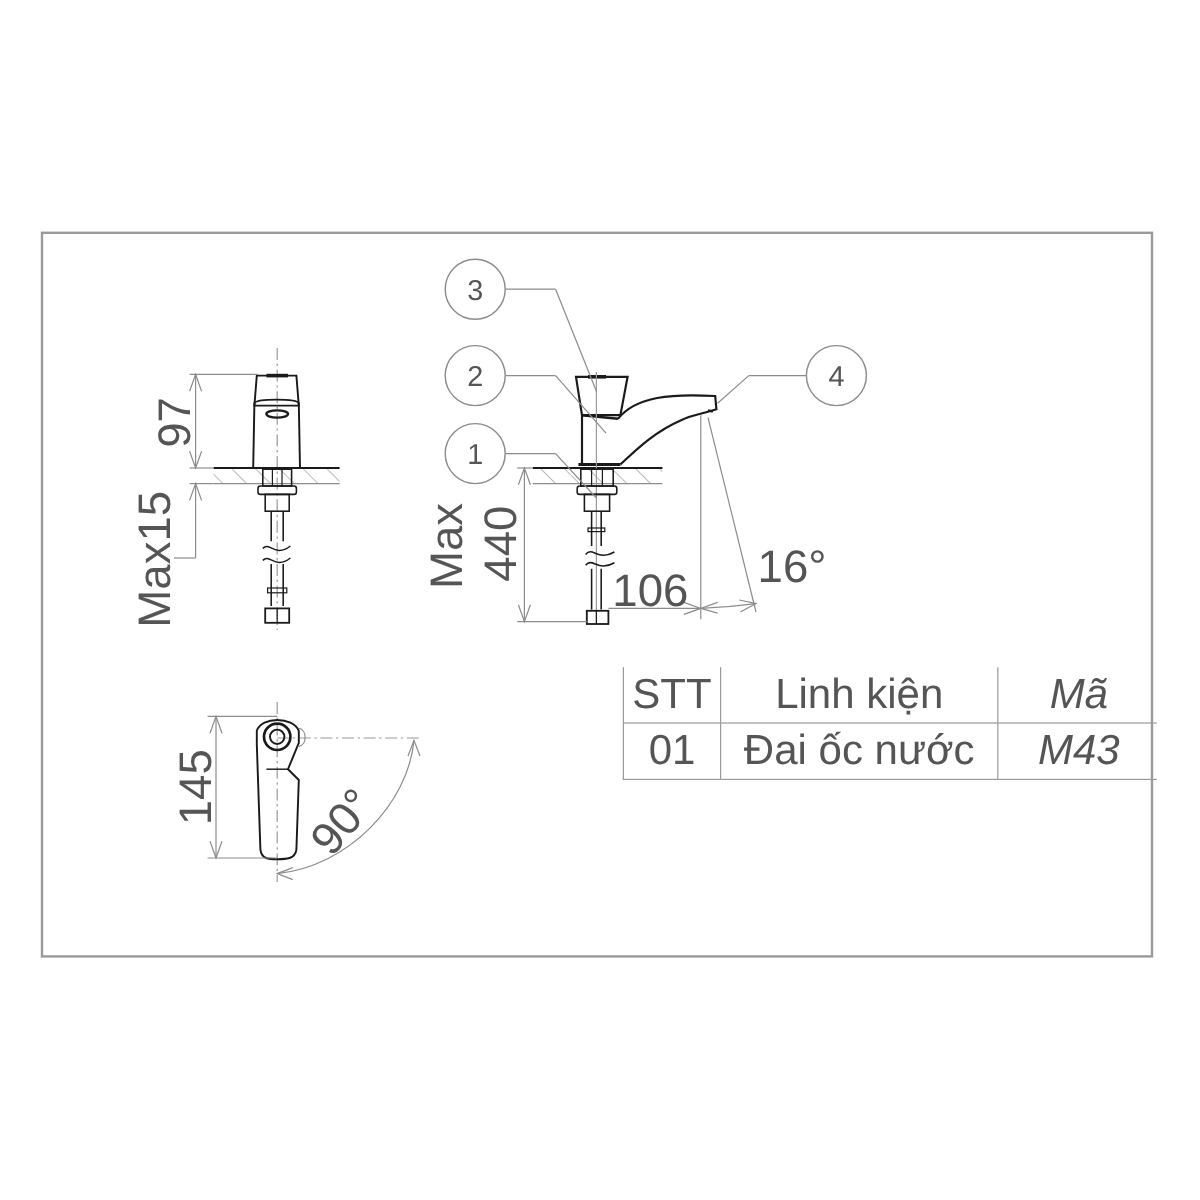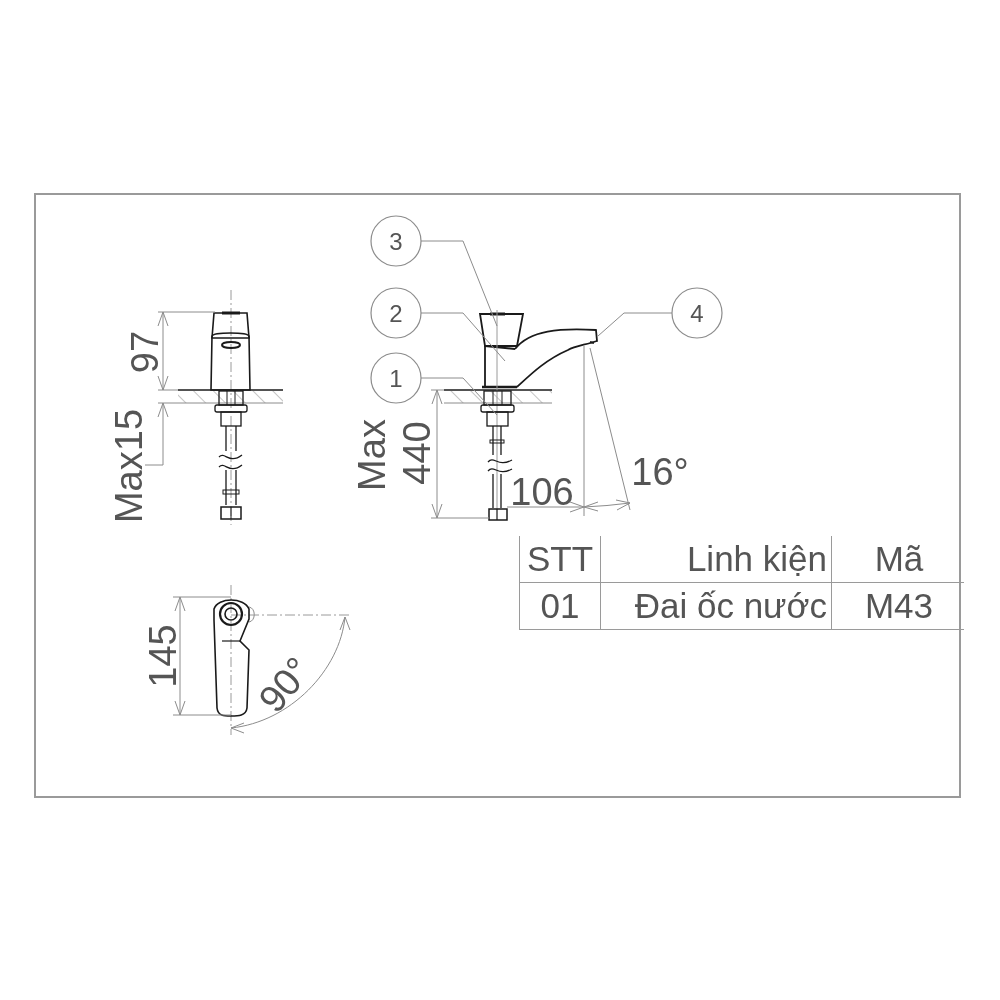--- a/index.html
+++ b/index.html
@@ -1,27 +1,27 @@
 <!DOCTYPE html>
 <html><head>
 <meta charset="utf-8">
 <style>
   html, body { margin: 0; padding: 0; background: #ffffff; }
   body { width: 1000px; height: 1000px; position: relative; overflow: hidden; font-family: "Liberation Sans", sans-serif; }
   .frame { position: absolute; left: 34px; top: 193px; width: 927px; height: 605px; border: 2px solid #9a9a9a; box-sizing: border-box; }
   svg.drawing { position: absolute; left: 0; top: 0; width: 1000px; height: 1000px; }
   .dim-text { font-family: "Liberation Sans", sans-serif; fill: #555555; }
-  .parts-table { position: absolute; left: 519px; top: 536px; border-collapse: collapse; font-family: "Liberation Sans", sans-serif; color: #555555; }
+  .parts-table { position: absolute; left: 519px; top: 556px; border-collapse: collapse; font-family: "Liberation Sans", sans-serif; color: #555555; }
   .parts-table td, .parts-table th { border: 1.5px solid #9a9a9a; font-weight: normal; font-size: 35px; line-height: 44px; height: 46px; padding: 0 4px; white-space: nowrap; }
   .col-stt { width: 72px; text-align: center; }
-  .col-name { width: 222px; text-align: right; }
+  .col-name { width: 222px; text-align: center; }
   .col-code { width: 122px; text-align: center; padding-left: 6px !important; }
   .parts-table th.col-code { text-align: center; }
   .parts-table tr:first-child th { border-top: none; }
-  .parts-table tr th:last-child, .parts-table tr td:last-child { border-right: none; }
+  .parts-table tr th:last-child, .parts-table tr td:last-child { border-right: none; font-style: italic; }
 </style>
 </head>
 <body>
 
 <div class="frame"></div>
 
 <svg class="drawing" viewBox="0 0 1000 1000" xmlns="http://www.w3.org/2000/svg">
   <defs>
     <pattern id="hatch" patternUnits="userSpaceOnUse" width="14" height="14" patternTransform="rotate(-45)">
       <line x1="0" y1="0" x2="0" y2="14" stroke="#8c8c8c" stroke-width="1"></line>

